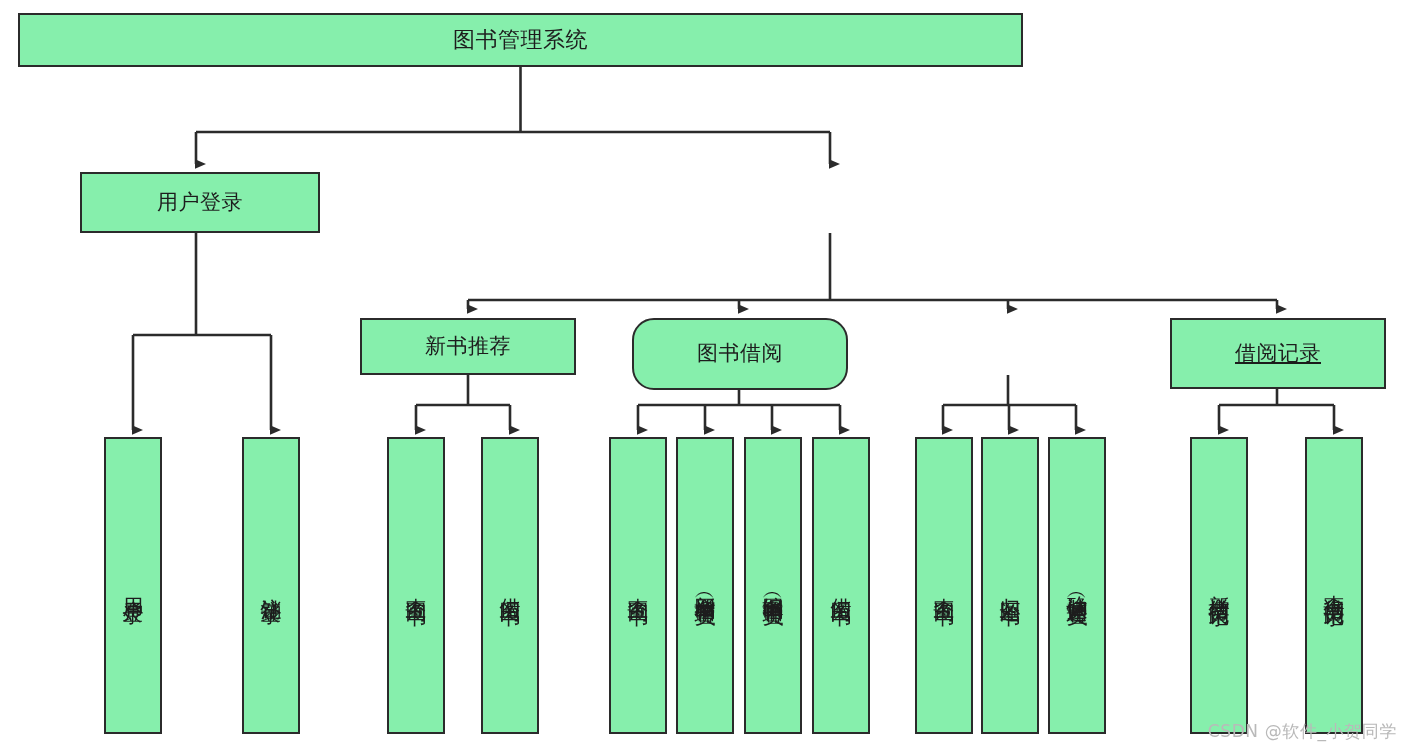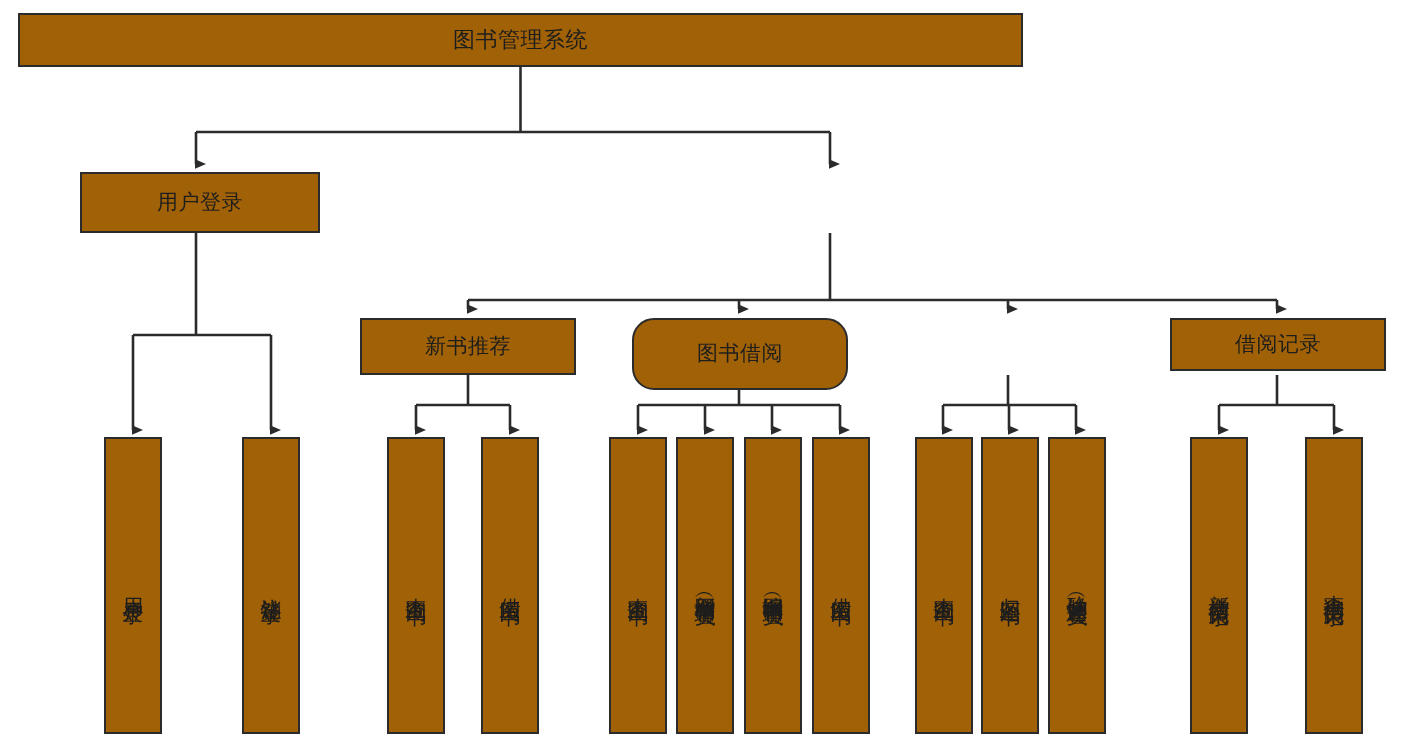--- a/index.html
+++ b/index.html
@@ -19,21 +19,21 @@
   #edges{
     position:absolute;
     left:0; top:0;
     width:1405px;
     height:747px;
     pointer-events:none;
   }
   .node{
     position:absolute;
     box-sizing:border-box;
-    background:#a16207;
+    background:#86efac;
     border:2.6px solid #2b2b2b;
     display:flex;
     align-items:center;
     justify-content:center;
     z-index:3;
   }
   .node .label{
     display:block;
     text-align:center;
     color:#1d1d1d;
@@ -139,21 +139,21 @@
   <div class="node horiz" style="left:80px;top:172px;width:240px;height:61px;">
     <span class="label">用户登录</span>
   </div>
 
   <div class="node horiz" style="left:360px;top:318px;width:216px;height:57px;">
     <span class="label">新书推荐</span>
   </div>
   <div class="node horiz" style="left:632px;top:318px;width:216px;height:72px;border-radius:22px;">
     <span class="label">图书借阅</span>
   </div>
-  <div class="node horiz" style="left:1170px;top:318px;width:216px;height:53px;">
+  <div class="node horiz" style="left:1170px;top:318px;width:216px;height:71px;text-decoration:underline;">
     <span class="label">借阅记录</span>
   </div>
 
   <div class="node vert" style="left:104px;top:437px;width:58px;height:297px;">
     <span class="label">用户登录</span>
   </div>
   <div class="node vert" style="left:242px;top:437px;width:58px;height:297px;">
     <span class="label">注销登录</span>
   </div>
 
@@ -187,13 +187,14 @@
     <span class="label tall">确认归还（管理员）</span>
   </div>
 
   <div class="node vert" style="left:1190px;top:437px;width:58px;height:297px;">
     <span class="label">新增借阅记录</span>
   </div>
   <div class="node vert" style="left:1305px;top:437px;width:58px;height:297px;">
     <span class="label">查询借阅记录</span>
   </div>
 
+  <div id="watermark">CSDN @软件_小贺同学</div>
 </div>
 
 </body></html>

